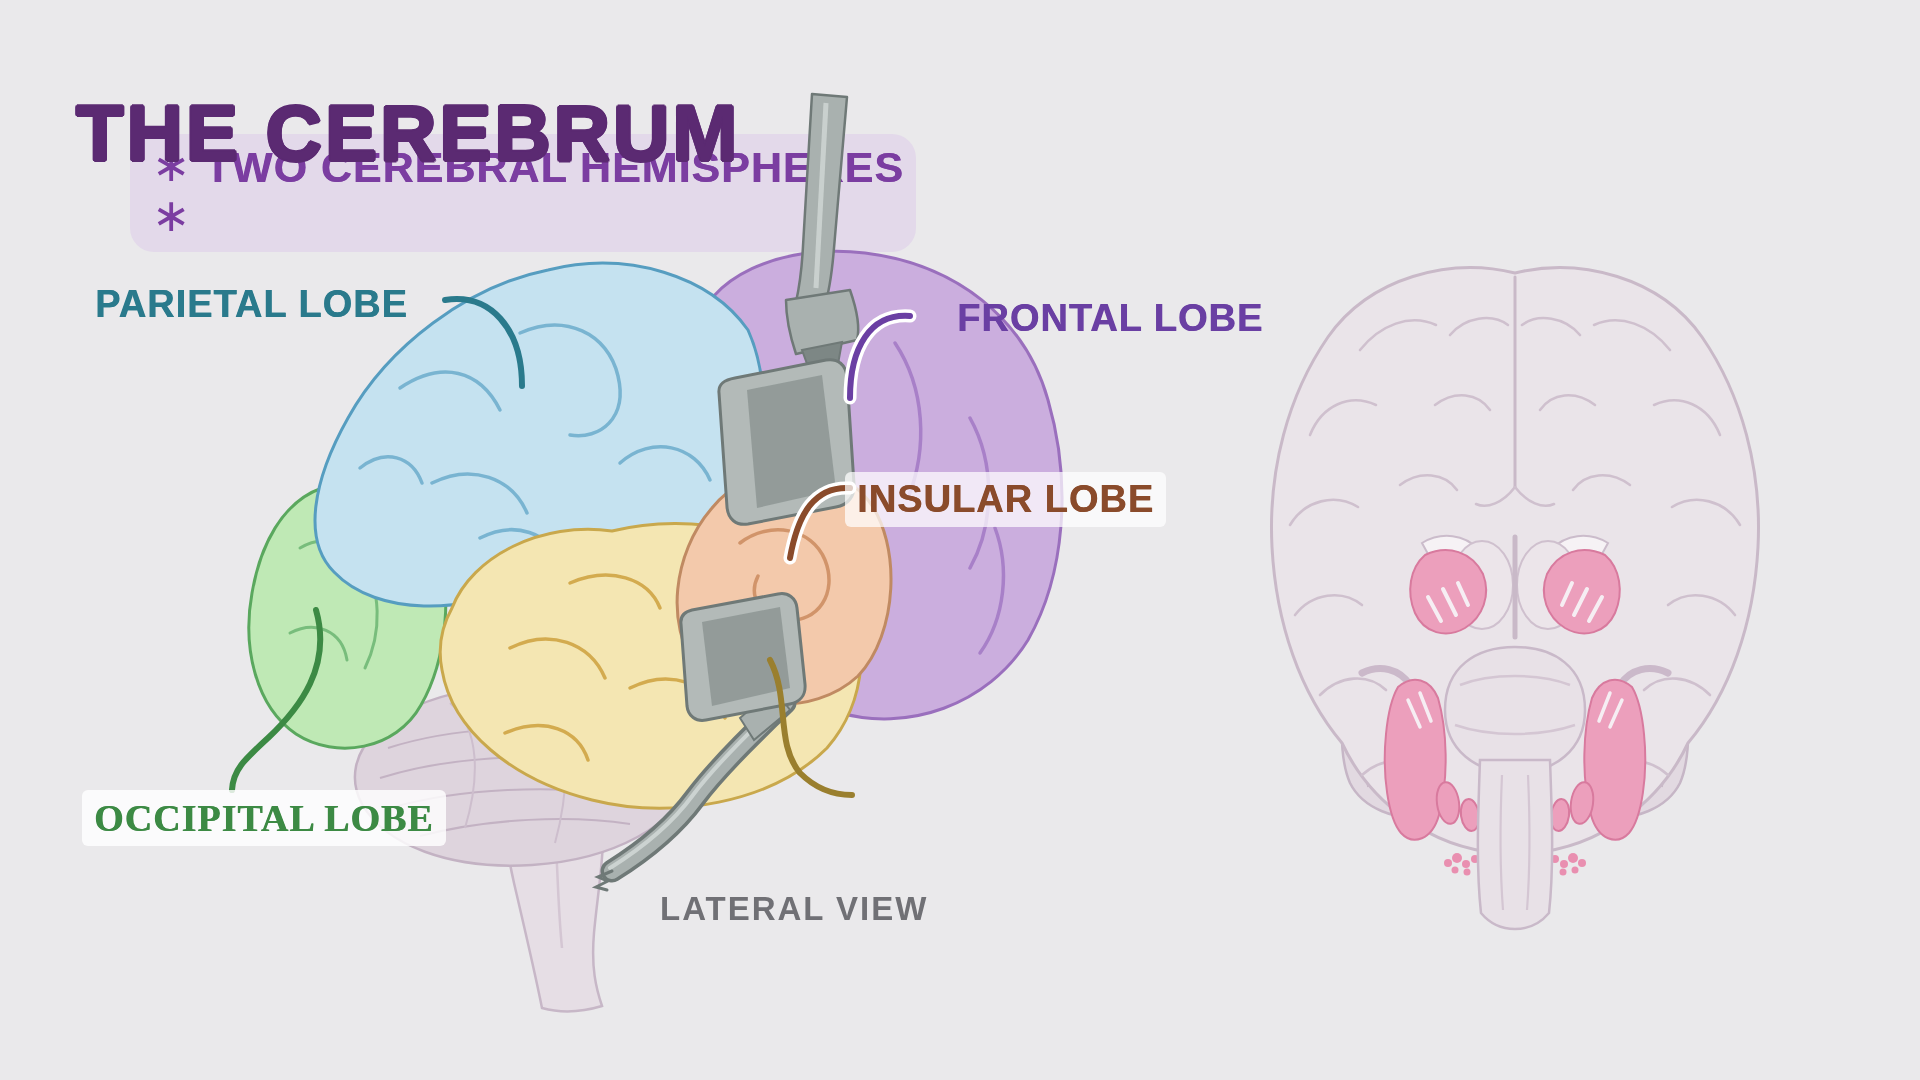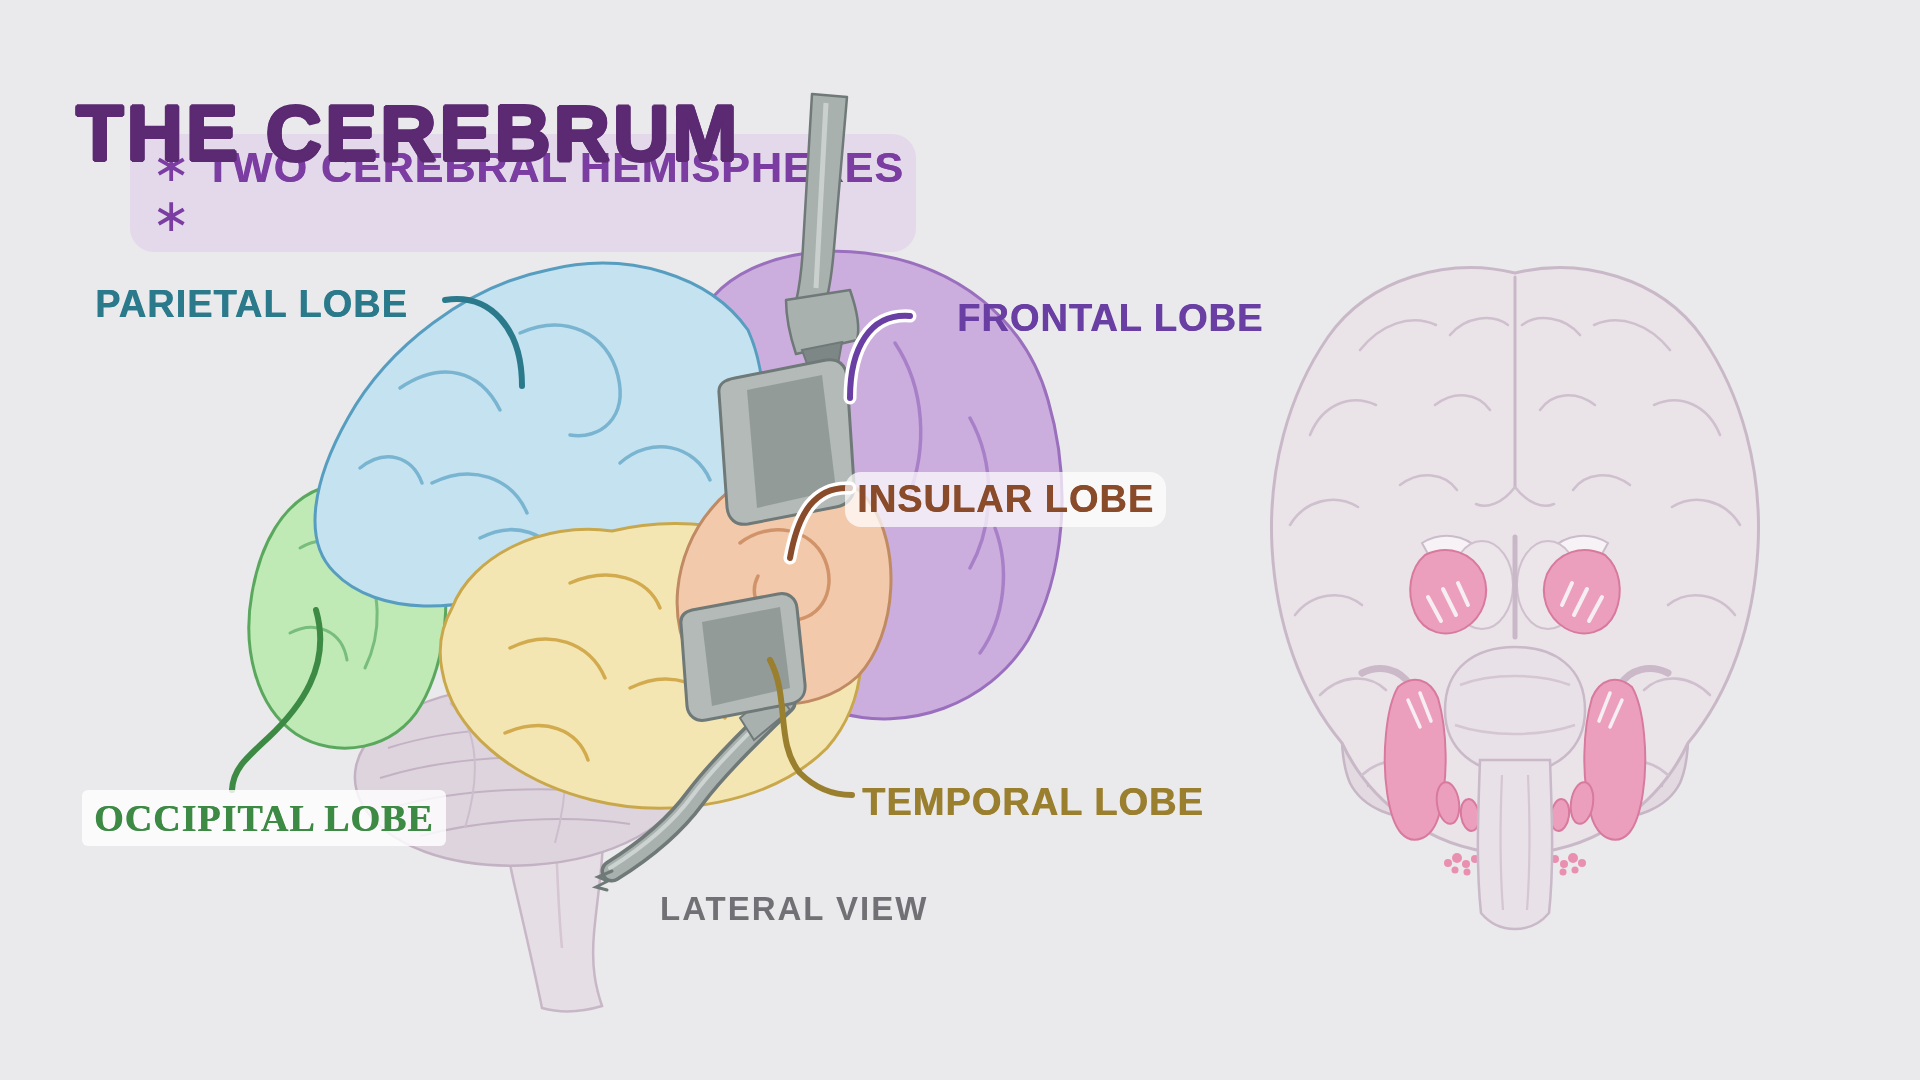--- a/index.html
+++ b/index.html
@@ -18,21 +18,21 @@
   .note-line{display:flex;align-items:center;gap:14px;height:50px;color:#7b3da1;}
   .note-bullet{font-size:46px;line-height:1;transform:translateY(-2px);}
   .note-text{font-size:43px;font-weight:bold;letter-spacing:1px;
              text-shadow:0.5px 0 currentColor;white-space:nowrap;}
 
   .lobe-label{position:absolute;z-index:3;font-size:38px;font-weight:bold;letter-spacing:1px;
               white-space:nowrap;text-shadow:0.6px 0 currentColor;}
   .lbl-parietal{left:95px;top:283px;color:#2a7a8c;text-align:center;}
   .lbl-frontal{left:913px;top:297px;color:#6a3fa3;margin-left:44px;}
   .lbl-insular{left:845px;top:472px;color:#8a4b2b;background:rgba(255,255,255,0.72);
-               padding:6px 12px;border-radius:16px;}
+               padding:6px 12px;border-radius:6px;}
   .lbl-occipital{left:82px;top:790px;color:#3c8a44;background:rgba(255,255,255,0.82);
                  padding:6px 12px;border-radius:6px;font-family:Liberation Serif, serif;}
   .lbl-temporal{left:862px;top:781px;color:#9a7f2e;}
 
   .view-caption{position:absolute;z-index:3;font-size:33px;font-weight:bold;
                 letter-spacing:2px;color:#707075;white-space:nowrap;}
   .cap-lateral{left:660px;top:890px;text-align:right;}
   .cap-anterior{left:1378px;top:958px;}
 
   svg{position:absolute;}
@@ -275,17 +275,16 @@
                C304,612 302,560 300,505 Z" fill="#e8e1e7" stroke="#c9b9c9" stroke-width="2.5"></path>
       <path d="M252,520 C250,565 250,615 253,655" fill="none" stroke="#d4c6d3" stroke-width="2.2"></path>
       <path d="M278,520 C280,565 280,615 277,655" fill="none" stroke="#d4c6d3" stroke-width="2.2"></path>
     </g>
   </svg>
 
   <div class="lobe-label lbl-parietal">PARIETAL LOBE</div>
   <div class="lobe-label lbl-frontal">FRONTAL LOBE</div>
   <div class="lobe-label lbl-insular">INSULAR LOBE</div>
   <div class="lobe-label lbl-occipital">OCCIPITAL LOBE</div>
-  <div class="lobe-label lbl-temporal">TEMPORAL LOBE</div>
 
   <div class="view-caption cap-lateral">LATERAL VIEW</div>
 
 </div>
 
 </body></html>

